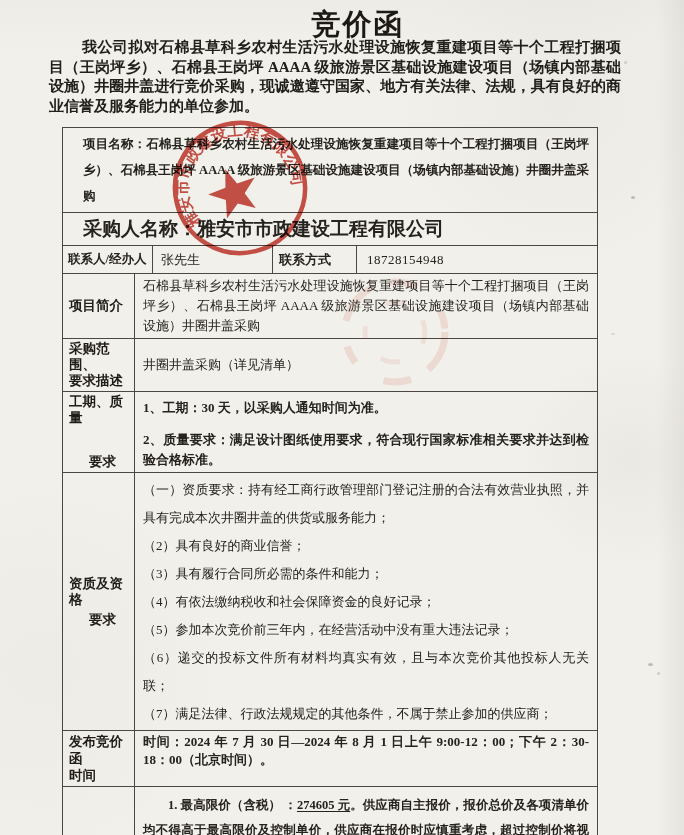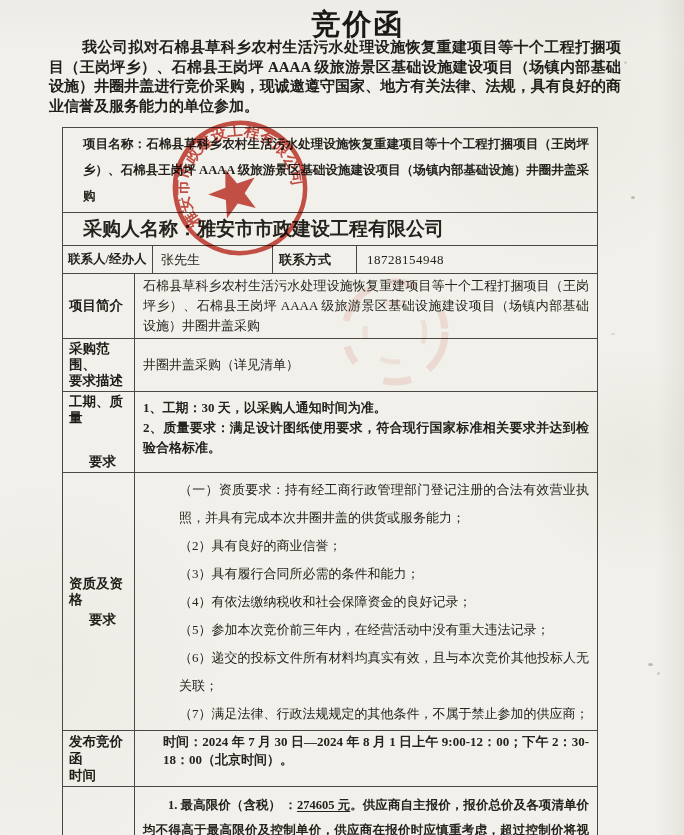--- a/index.html
+++ b/index.html
@@ -49,33 +49,33 @@
   .gap-md { row-gap:28px; }
   .gap-lg { row-gap:4px; }
   
   .row-project  { min-height:40px; }
   .row-purchaser{ min-height:29px; }
   .row-contact  { min-height:28px;text-align:right; }
   .row-brief    { min-height:65px; }
   .row-scope    { min-height:48px; }
   .row-schedule { min-height:69px; }
   .row-qual     { min-height:257px; }
-  .row-publish  { min-height:37px;gap:20px; }
+  .row-publish  { min-height:37px; }
   .row-quote    { min-height:123px; }
   .row-contact .c-label {
     flex:0 0 90px; width:90px; border-right:1px solid #4b4743;
     font-weight:bold; font-size:12.5px; display:flex; align-items:center; padding:2px 2px 2px 5px;
   }
   .row-contact .c-name  { flex:0 0 120px; width:120px; border-right:1px solid #4b4743;
     font-size:13px; display:flex; align-items:center; padding:2px 8px; }
   .row-contact .c-mlab  { flex:0 0 84px; width:84px; border-right:1px solid #4b4743;
     font-weight:bold; font-size:13px; display:flex; align-items:center; padding:2px 6px; }
   .row-contact .c-phone { flex:1; font-size:13px; display:flex; align-items:center; padding:2px 10px; letter-spacing:0.5px; }
-  .row-schedule .td { justify-content:flex-start; padding-top:6px; line-height:20px; font-weight:600; }
-  .row-qual .td { justify-content:center; padding-top:3px; line-height:28px;margin-left:36px; }
+  .row-schedule .td { justify-content:space-between; padding-top:6px; line-height:20px; font-weight:600; }
+  .row-qual .td { justify-content:center; padding-top:3px; line-height:28px; }
   .qual-item { line-height:28px; }
   .row-publish .th { justify-content:flex-start; padding-top:2px; line-height:17px; }
   .row-publish .td { justify-content:flex-start; padding-top:2px; line-height:17.5px; font-weight:600; }
   .row-quote .td { justify-content:flex-start; padding:6px 8px 2px 8px; font-size:12.5px; line-height:24.5px; font-weight:600; }
   .quote-para { text-indent:2em; }
   .u { text-decoration:underline; text-underline-offset:2px; }
   
   .seal { position:absolute; left:165px; top:110px; mix-blend-mode:multiply; opacity:0.93; pointer-events:none; }
   .seal-residue { position:absolute; left:332px; top:272px; mix-blend-mode:multiply; opacity:0.12; pointer-events:none; }
   

